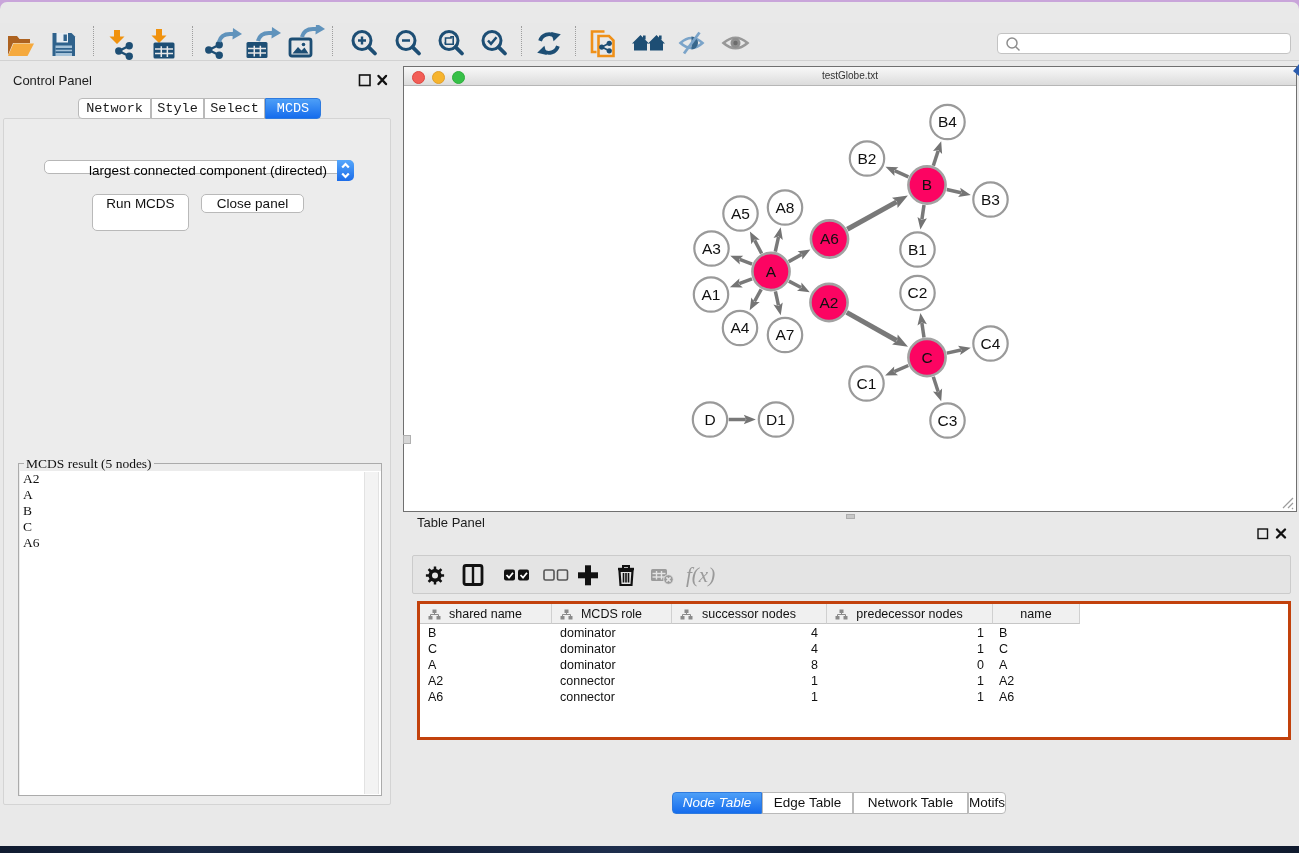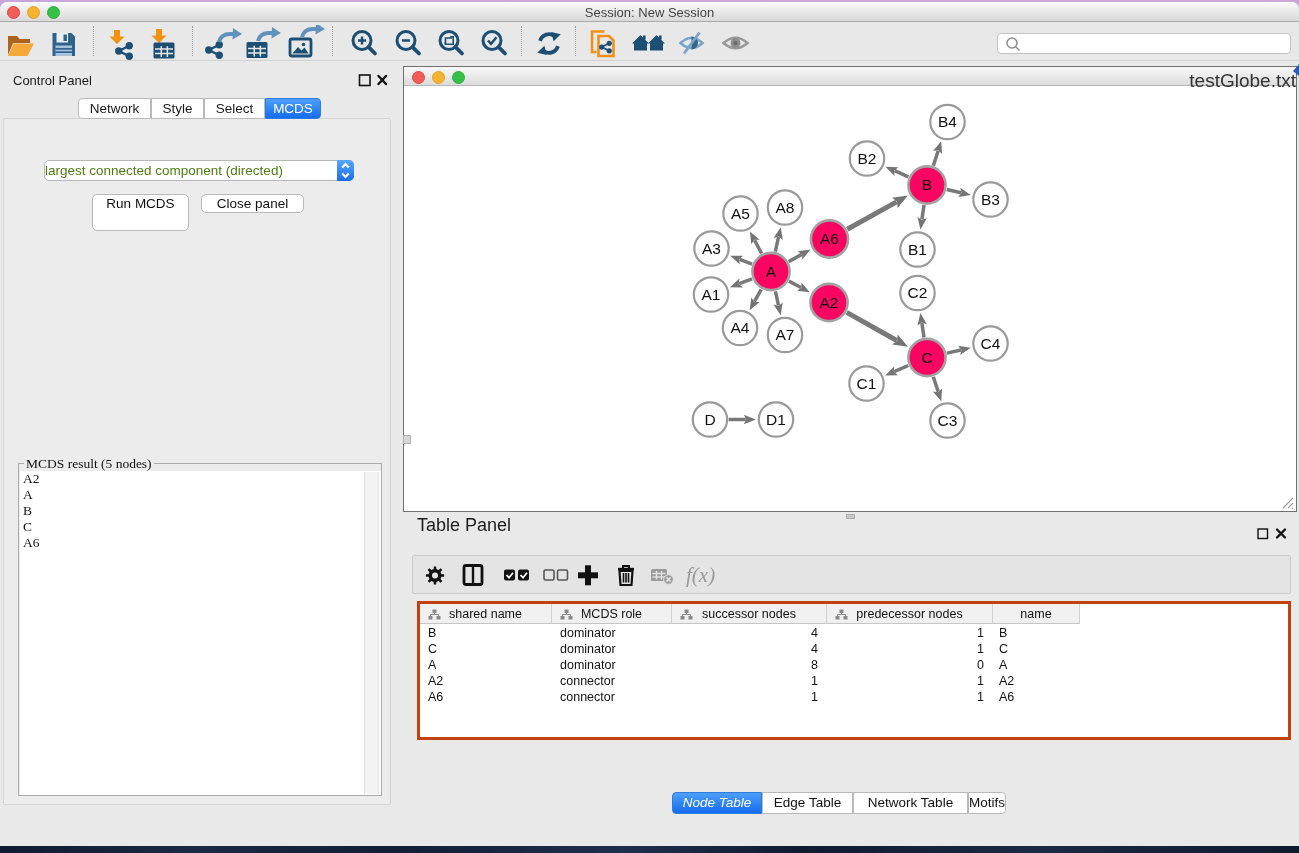--- a/index.html
+++ b/index.html
@@ -15,66 +15,60 @@
 #titlebar .t3 { left:47px; background:#37c048; border:0.5px solid #2daf3c; }
 #titlebar .title { position:absolute; top:3px; left:0; width:100%; text-align:center; font-size:13px; color:#424242; }
 
 #toolbar { position:absolute; left:0; top:21px; width:1299px; height:38px; background:#e8e8e8; border-bottom:1px solid #d2d2d2; }
 .tsep { position:absolute; top:3px; height:30px; width:0; border-left:1px dotted #9e9e9e; }
 #searchbox { position:absolute; left:997px; top:10px; width:294px; height:21px; background:#fff; border:1px solid #c3c3c3; border-radius:4px; }
 
 #cp-title { position:absolute; left:13px; top:71px; font-size:13px; color:#1c1c1c; }
 #cp-inset { position:absolute; left:3px; top:116px; width:388px; height:687px; background:#ececec; border:1px solid #d4d4d4; border-radius:2px; }
 #tabs { position:absolute; left:78px; top:96px; height:21px; }
-.tab { position:absolute; top:0; height:21px; background:#fff; border:1px solid #b9b9b9; font-size:13.5px; color:#1a1a1a; text-align:center; line-height:20px; }
+.tab { position:absolute; top:0; height:21px; background:#fff; border:1px solid #b9b9b9; font-size:13.5px; color:#1a1a1a; text-align:center; line-height:20px;font-family:Liberation Mono, monospace; }
 #tab-mcds { background:linear-gradient(#4d9ff7,#156ced); color:#fff; border-color:#2e7ade; }
 #opt-label { position:absolute; left:0; top:137px; width:394px; text-align:center; font-size:13.5px; color:#111; }
-#dropdown { position:absolute; left:44px; top:158px; width:310px; height:21px; background:#fff; border:1px solid #b7b7b7; border-radius:5px; font-size:13.5px; color:#4d7c0f; text-align:left; line-height:19px; padding-right:26px; }
+#dropdown { position:absolute; left:44px; top:158px; width:310px; height:14px; background:#fff; border:1px solid #b7b7b7; border-radius:5px; font-size:13.5px; color:#000000; text-align:right; line-height:19px; padding-right:26px; }
 #dd-spin { position:absolute; right:-1px; top:-1px; width:17px; height:21px; border-radius:0 5px 5px 0; background:linear-gradient(#55a7fc,#1c6ce8); }
 .btn { position:absolute; background:#fff; border:1px solid #b9b9b9; border-radius:5px; font-size:13.5px; color:#111; text-align:center; }
 #btn-run { left:92px; top:192px; width:97px; height:37px; line-height:17px; }
 #btn-close { left:201px; top:192px; width:103px; height:19px; line-height:17px; }
 #groupbox { position:absolute; left:18px; top:461px; width:364px; height:333px; border:1px solid #ababab;font-family:Liberation Serif, serif; }
 #groupbox .legend { position:absolute; left:5px; top:-8px; background:#ececec; font-size:13.5px; color:#111; padding:0 2px; }
 #mcds-list { position:absolute; left:1px; top:7px; width:361px; height:324px; background:#fff; font-size:13.5px; color:#111; }
 #mcds-list div { height:16px; line-height:16px; padding-left:3px; }
 #mcds-scroll { position:absolute; right:2px; top:8px; width:15px; height:322px; background:#f3f3f3; border-left:1px solid #e2e2e2; border-right:1px solid #e2e2e2; }
 
 #gwin { position:absolute; left:403px; top:64px; width:894px; height:446px; background:#fff; border:1px solid #707070; }
 #gwin-tb { position:absolute; left:0; top:0; width:892px; height:19px; background:linear-gradient(#f8f8f8,#dcdcdc); border-bottom:1px solid #b6b6b6; }
 #gwin-tb .t1 { left:8px; top:3.5px; background:#f25e57; border:0.5px solid #dd4741; }
 #gwin-tb .t2 { left:28px; top:3.5px; background:#f6b42e; border:0.5px solid #e0a02c; }
 #gwin-tb .t3 { left:48px; top:3.5px; background:#37c048; border:0.5px solid #2daf3c; }
-#gwin-tb .title { position:absolute; top:3px; left:0; width:100%; text-align:right; font-size:19px; color:#333; }
+#gwin-tb .title { position:absolute; top:3px; left:0; width:100%; text-align:center; font-size:10px; color:#333; }
 #gcanvas { position:absolute; left:0; top:21px; }
 #gthumb { position:absolute; left:846px; top:512px; width:9px; height:5px; background:#c7c7c7; border:1px solid #adadad; }
 
-#tp-title { position:absolute; left:417px; top:513px; font-size:18px; color:#1c1c1c; }
+#tp-title { position:absolute; left:417px; top:513px; font-size:13px; color:#1c1c1c; }
 #tp-toolbar { position:absolute; left:412px; top:553px; width:879px; height:39px; background:#e4e4e4; border:1px solid #cbcbcb; border-radius:2px; }
 #tp-table { position:absolute; left:417px; top:599px; width:874px; height:139px; background:#fff; border:3px solid #c2410c; }
 .th { position:absolute; top:0; height:20px; background:#f0f0f0; border-right:1px solid #d0d0d0; border-bottom:1px solid #c6c6c6; font-size:12.5px; color:#111; text-align:center; line-height:20px; }
 .tr { position:absolute; height:16px; font-size:12.5px; color:#111; line-height:16px; }
 
 .btab { position:absolute; top:790px; height:22px; background:#fff; border:1px solid #b9b9b9; font-size:13.5px; color:#111; text-align:center; line-height:20px; }
 #btab1 { background:linear-gradient(#4d9ff7,#156ced); color:#fff; border-color:#2e7ade;font-style:italic; }
 
 #statusbar { position:absolute; left:0; top:815px; width:1299px; height:31px; background:#ebebeb; border-top:1px solid #c6c6c6; }
 #listbtn { position:absolute; left:10px; top:6px; width:27px; height:24px; background:#f2f2f2; border:1px solid #a5a5a5; }
 #membtn { position:absolute; right:8px; top:7px; width:77px; height:23px; background:#fff; border:1px solid #ababab; border-radius:3px; font-size:12.5px; color:#111; text-align:center; line-height:21px; }
 #memdot { display:inline-block; width:10px; height:10px; border-radius:50%; background:#1ea021; vertical-align:-1px; margin-right:4px; }
 </style>
 </head>
 <body>
 <div id="app">
-  <div id="titlebar">
-    <div class="tl t1"></div>
-      <div class="tl t2"></div>
-      <div class="tl t3"></div>
-    <div class="title">Session: New Session</div>
-  </div>
   <div id="toolbar">
     <div class="tsep" style="left:93px"></div>
     <div class="tsep" style="left:192px"></div>
     <div class="tsep" style="left:332px"></div>
     <div class="tsep" style="left:521px"></div>
     <div class="tsep" style="left:575px"></div>
     <svg id="tbicons" width="780" height="38" style="position:absolute;left:0;top:2px">
         <g>
 <path d="M8 11 h9 l2.5 3 H30 v4 H13 L8 30 Z" fill="#ad6220"></path>
 <path d="M13.5 18.5 h20.5 l-6.5 12.5 H8 Z" fill="#f5a93d"></path>

